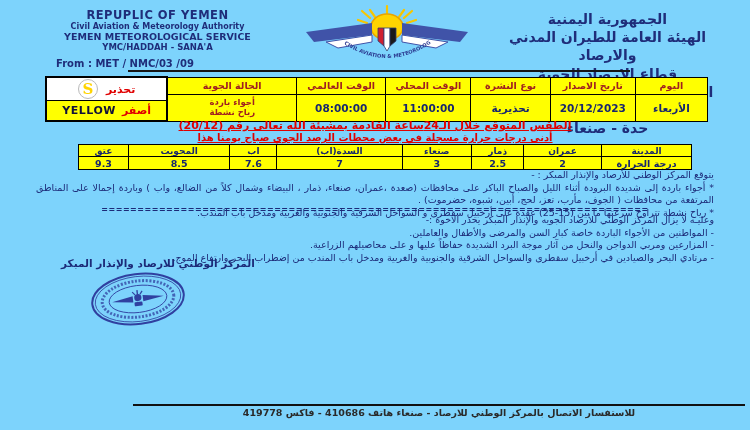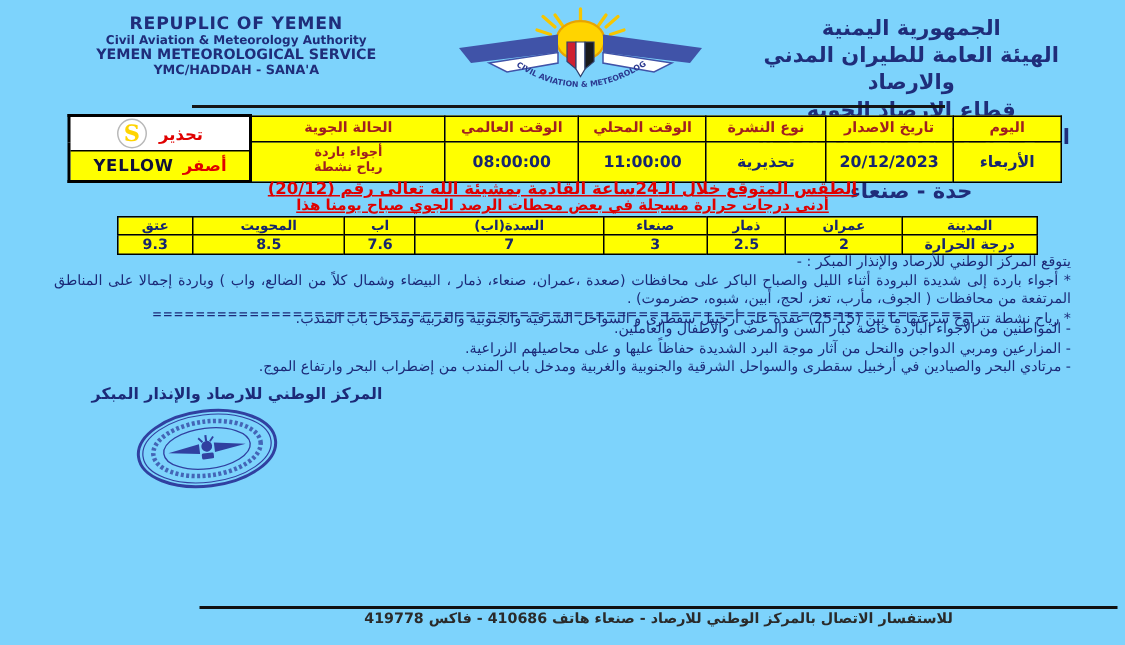--- a/index.html
+++ b/index.html
@@ -75,20 +75,21 @@
 </head>
 <body>
 
 <div class="page">
 
   <div class="hdr-en">
     <div class="l1">REPUPLIC OF YEMEN</div>
     <div class="l2">Civil Aviation &amp; Meteorology Authority</div>
     <div class="l3">YEMEN METEOROLOGICAL SERVICE</div>
     <div class="l4">YMC/HADDAH - SANA'A</div>
+    <div class="from">From : MET / NMC/03 /09</div>
   </div>
 
   <div class="logo">
     <svg viewBox="0 0 175 68" width="175" height="68">
 
       <g stroke="#f7c600" stroke-width="2.2" stroke-linecap="round">
         <line x1="87" y1="4" x2="87" y2="12"></line>
         <line x1="70" y1="8" x2="75" y2="15"></line>
         <line x1="104" y1="8" x2="99" y2="15"></line>
         <line x1="58" y1="18" x2="67" y2="21"></line>
@@ -190,20 +191,21 @@
 
   <div class="para p1">
     <div>يتوقع المركز الوطني للأرصاد والإنذار المبكر : -</div>
     <div>* أجواء باردة إلى شديدة البرودة أثناء الليل والصباح الباكر على محافظات (صعدة ،عمران، صنعاء، ذمار ، البيضاء وشمال كلاً من الضالع، واب ) وباردة إجمالا على المناطق المرتفعة من محافظات ( الجوف، مأرب، تعز، لحج، أبين، شبوه، حضرموت) .</div>
     <div>* رياح نشطة تتراوح سرعتها ما بين (15-25) عقدة على أرخبيل سقطرى و السواحل الشرقية والجنوبية والغربية ومدخل باب المندب.</div>
   </div>
 
   <div class="sep">============================================================================</div>
 
   <div class="para p2">
+    <div>وعليـه لا يزال المركز الوطني للأرصاد الجويه والإنذار المبكر يحذر الاخوة :-</div>
     <div>- المواطنين من الأجواء الباردة خاصة كبار السن والمرضى والأطفال والعاملين.</div>
     <div>- المزارعين ومربي الدواجن والنحل من آثار موجة البرد الشديدة حفاظاً عليها و على محاصيلهم الزراعية.</div>
     <div>- مرتادي البحر والصيادين في أرخبيل سقطرى والسواحل الشرقية والجنوبية والغربية ومدخل باب المندب من إضطراب البحر وارتفاع الموج.</div>
   </div>
 
   <div class="signoff">المركز الوطني للارصاد والإنذار المبكر</div>
   <div class="stamp">
     <svg viewBox="0 0 100 56" width="100" height="56">
       <g transform="rotate(-7 50 28)">
         <ellipse cx="50" cy="28" rx="46" ry="25" fill="none" stroke="#3040a0" stroke-width="2"></ellipse>

